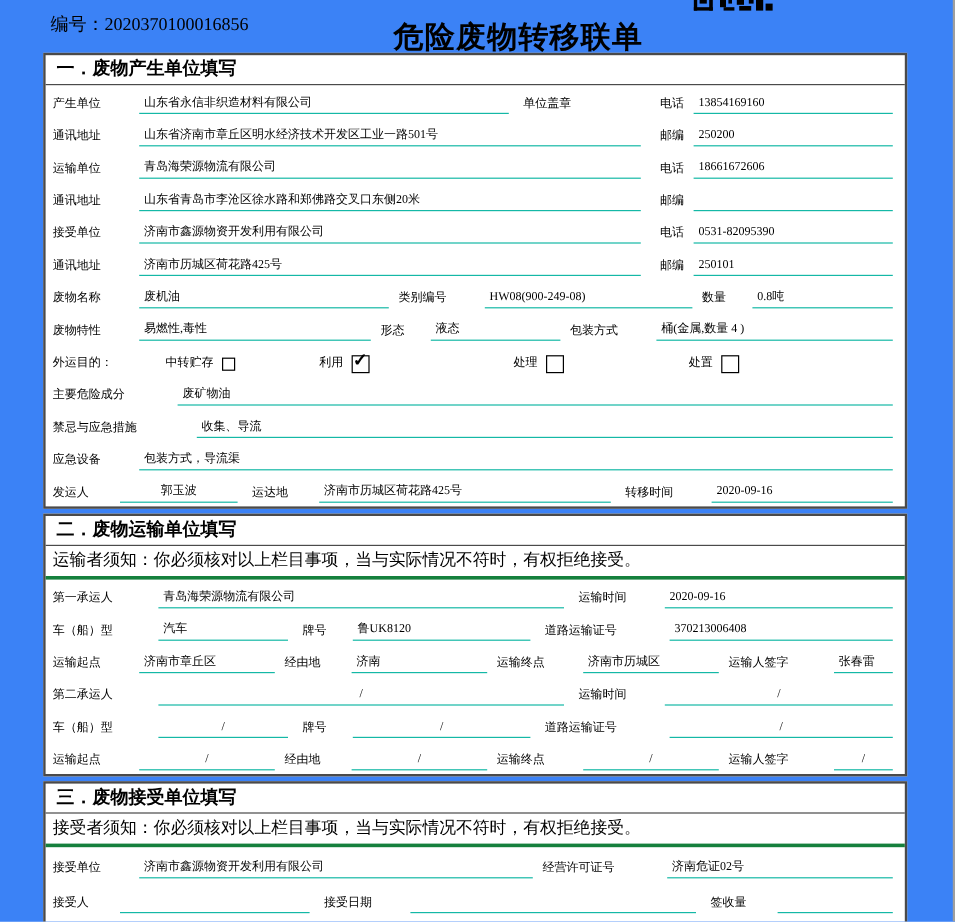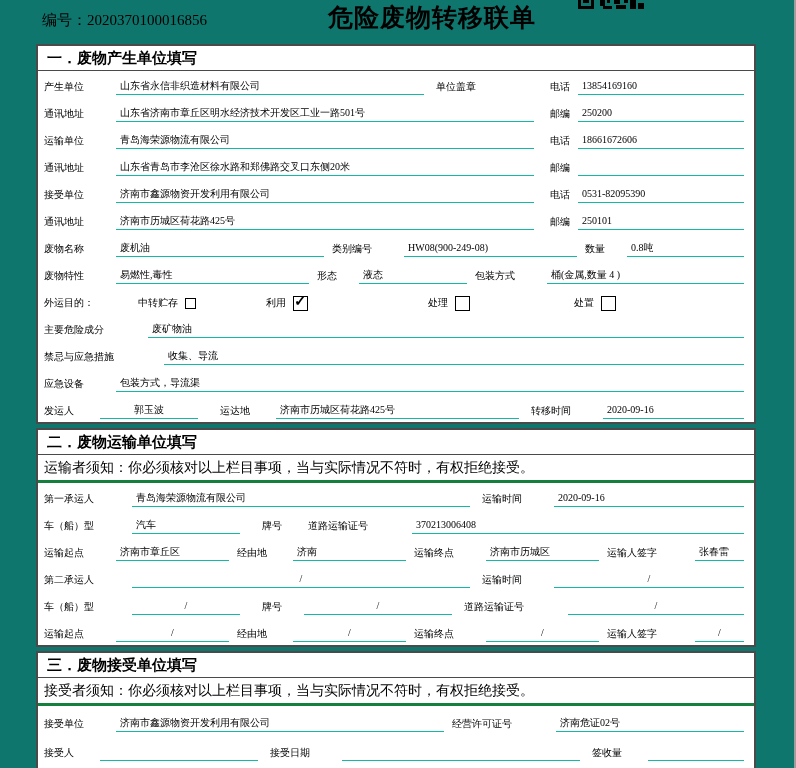--- a/index.html
+++ b/index.html
@@ -1,40 +1,40 @@
 <!DOCTYPE html>
 <html><head>
 <meta charset="utf-8">
 <style>
   html,body{margin:0;padding:0;}
   body{
     width:796px;height:768px;background:#ffffff;
     font-family:"Liberation Serif","DejaVu Serif",serif;
     color:#000;
   }
-  .page{position:relative;width:796px;height:768px;background:#0f766e;overflow:hidden;}
+  .page{position:relative;width:796px;height:768px;background:#3b82f6;overflow:hidden;}
   .page-edge{position:absolute;right:0;top:0;width:2px;height:100%;background:#9e9e9e;}
   
   .doc-header{position:relative;height:44px;}
   .doc-no{position:absolute;left:42px;top:11px;font-size:15px;}
-  .doc-title{position:absolute;left:328px;top:1px;margin:0;font-size:25px;font-weight:bold;letter-spacing:1px;}
+  .doc-title{position:absolute;left:328px;top:14px;margin:0;font-size:25px;font-weight:bold;letter-spacing:1px;}
   .qr{position:absolute;left:578px;top:0;width:66px;height:9px;}
   
   .box{margin:0 40px 4px 36px;border:2px solid #4a4a4a;background:#fff;}
   .sec-title{font-size:15px;font-weight:bold;height:18px;line-height:18px;padding:3px 8px 3px 9px;border-bottom:1px solid #4a4a4a;}
   .notice{font-size:14px;height:16px;line-height:16px;padding:5px 6px 4px;border-bottom:3px solid #15803d;}
   .row{display:flex;align-items:flex-end;height:24px;padding:0 10px 3px 6px;font-size:10px;line-height:16px;white-space:nowrap;}
   .row-t{height:26px;}
   .lbl{flex:none;}
   .val{flex:none;border-bottom:1px solid #14b8a6;padding:0 4px;min-height:16px;margin-left:8px;overflow:hidden;}
   .grow{flex:1 1 auto;}
   .ctr{text-align:center;}
   .rgrp{margin-left:auto;display:flex;align-items:flex-end;}
   .rgrp .lbl{margin-right:0;}
-  .ml8{margin-left:8px}.ml10{margin-left:10px}.ml12{margin-left:12px}.ml16{margin-left:22px}
+  .ml8{margin-left:8px}.ml10{margin-left:10px}.ml12{margin-left:12px}.ml16{margin-left:12px}
   .ml70{margin-left:70px}.ml120{margin-left:120px}.ml140{margin-left:104px}
   .w34{width:34px}.w48{width:48px}.w64{width:64px}.w80{width:80px}.w84{width:84px}.w90{width:90px}.w96{width:96px}.w100{width:100px}.w105{width:105px}.w112{width:112px}
   .w140{width:140px}.w150{width:150px}.w158{width:158px}.w165{width:165px}
   .w185{width:185px}.w200{width:200px}.w230{width:230px}.w235{width:235px}
   .w300{width:300px}.w320{width:320px}.w330{width:330px}.w410{width:410px}
   
   .opt{display:inline-flex;align-items:center;flex:none;}
   .cb{display:inline-block;width:13px;height:13px;border:1px solid #000;margin-left:7px;position:relative;background:#fff;}
   .cb-sm{width:9px;height:9px;}
   .cb.checked::after{content:"✓";position:absolute;left:0px;top:-4px;font-size:15px;font-weight:bold;}
@@ -197,20 +197,21 @@
       <span class="lbl w80">第一承运人</span>
       <span class="val w330">青岛海荣源物流有限公司</span>
       <span class="lbl ml12 w64">运输时间</span>
       <span class="val grow">2020-09-16</span>
     </div>
 
     <div class="row">
       <span class="lbl w80">车（船）型</span>
       <span class="val w100">汽车</span>
       <span class="lbl ml16 w34">牌号</span>
+      <span class="val w140">鲁UK8120</span>
       <span class="lbl ml12 w96">道路运输证号</span>
       <span class="val grow">370213006408</span>
     </div>
 
     <div class="row">
       <span class="lbl w64">运输起点</span>
       <span class="val w105">济南市章丘区</span>
       <span class="lbl ml8 w48">经由地</span>
       <span class="val w105">济南</span>
       <span class="lbl ml8 w64">运输终点</span>

